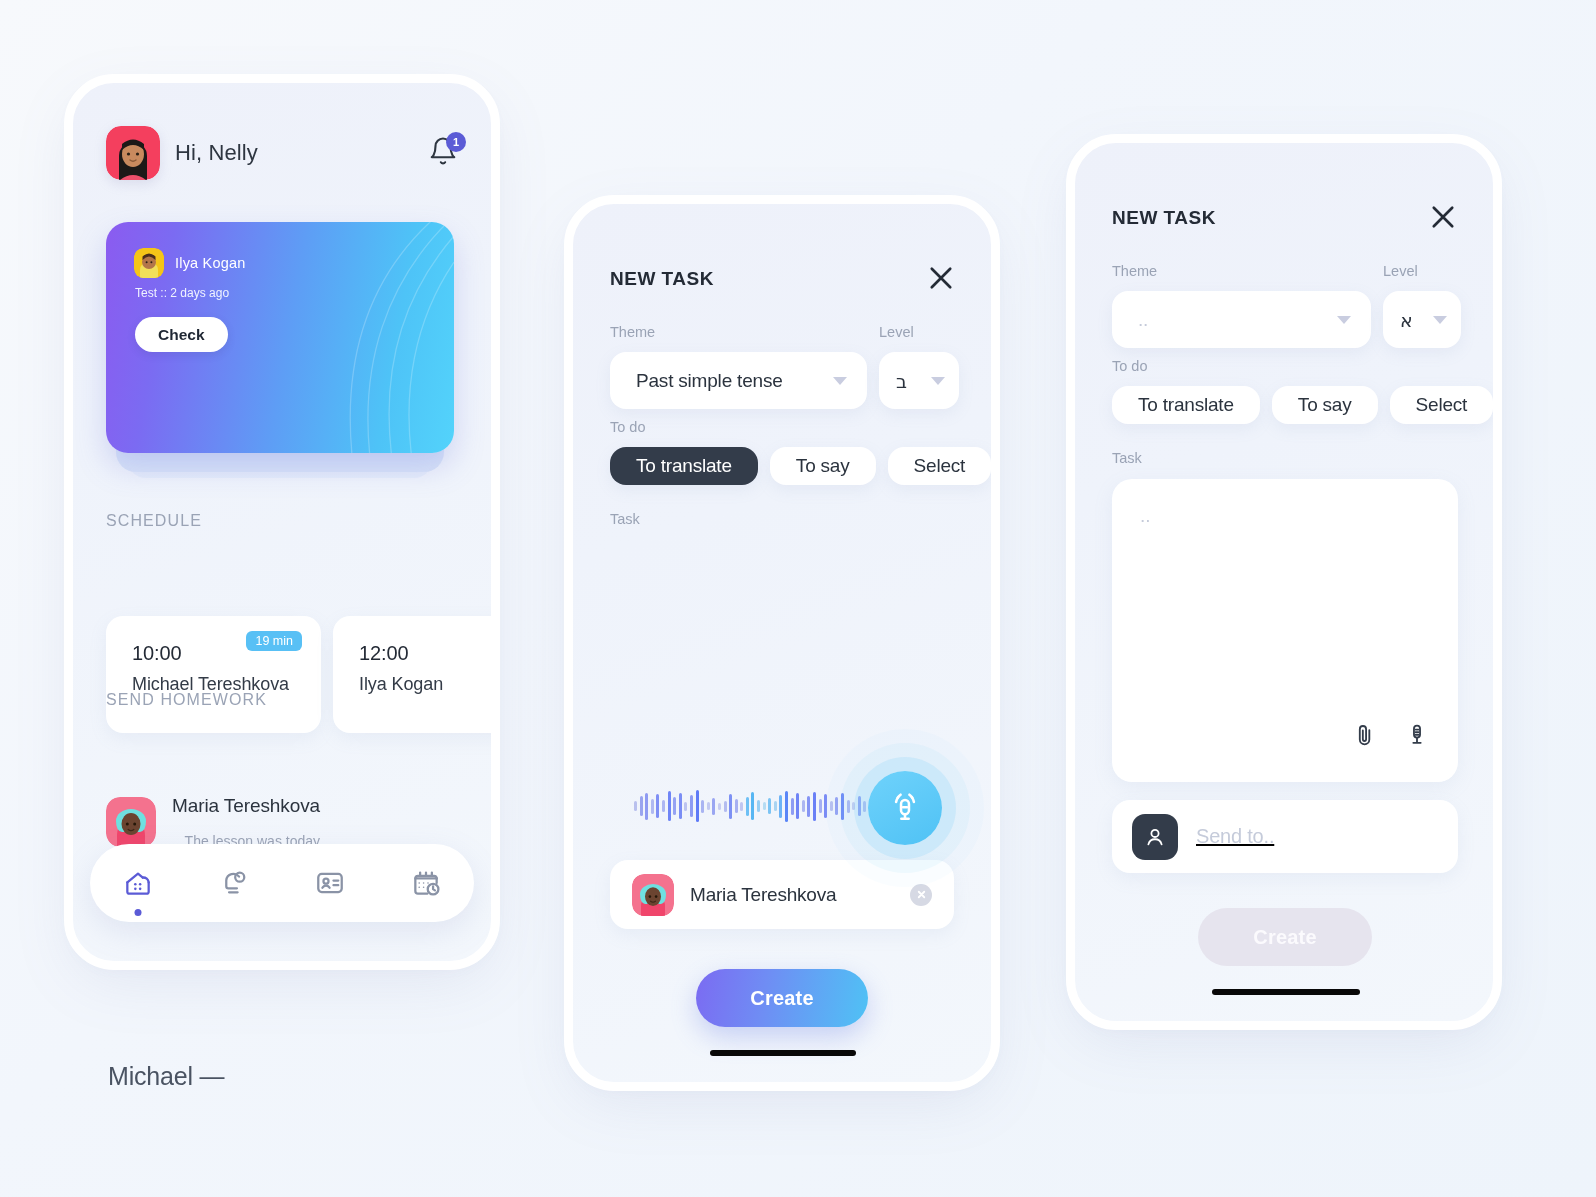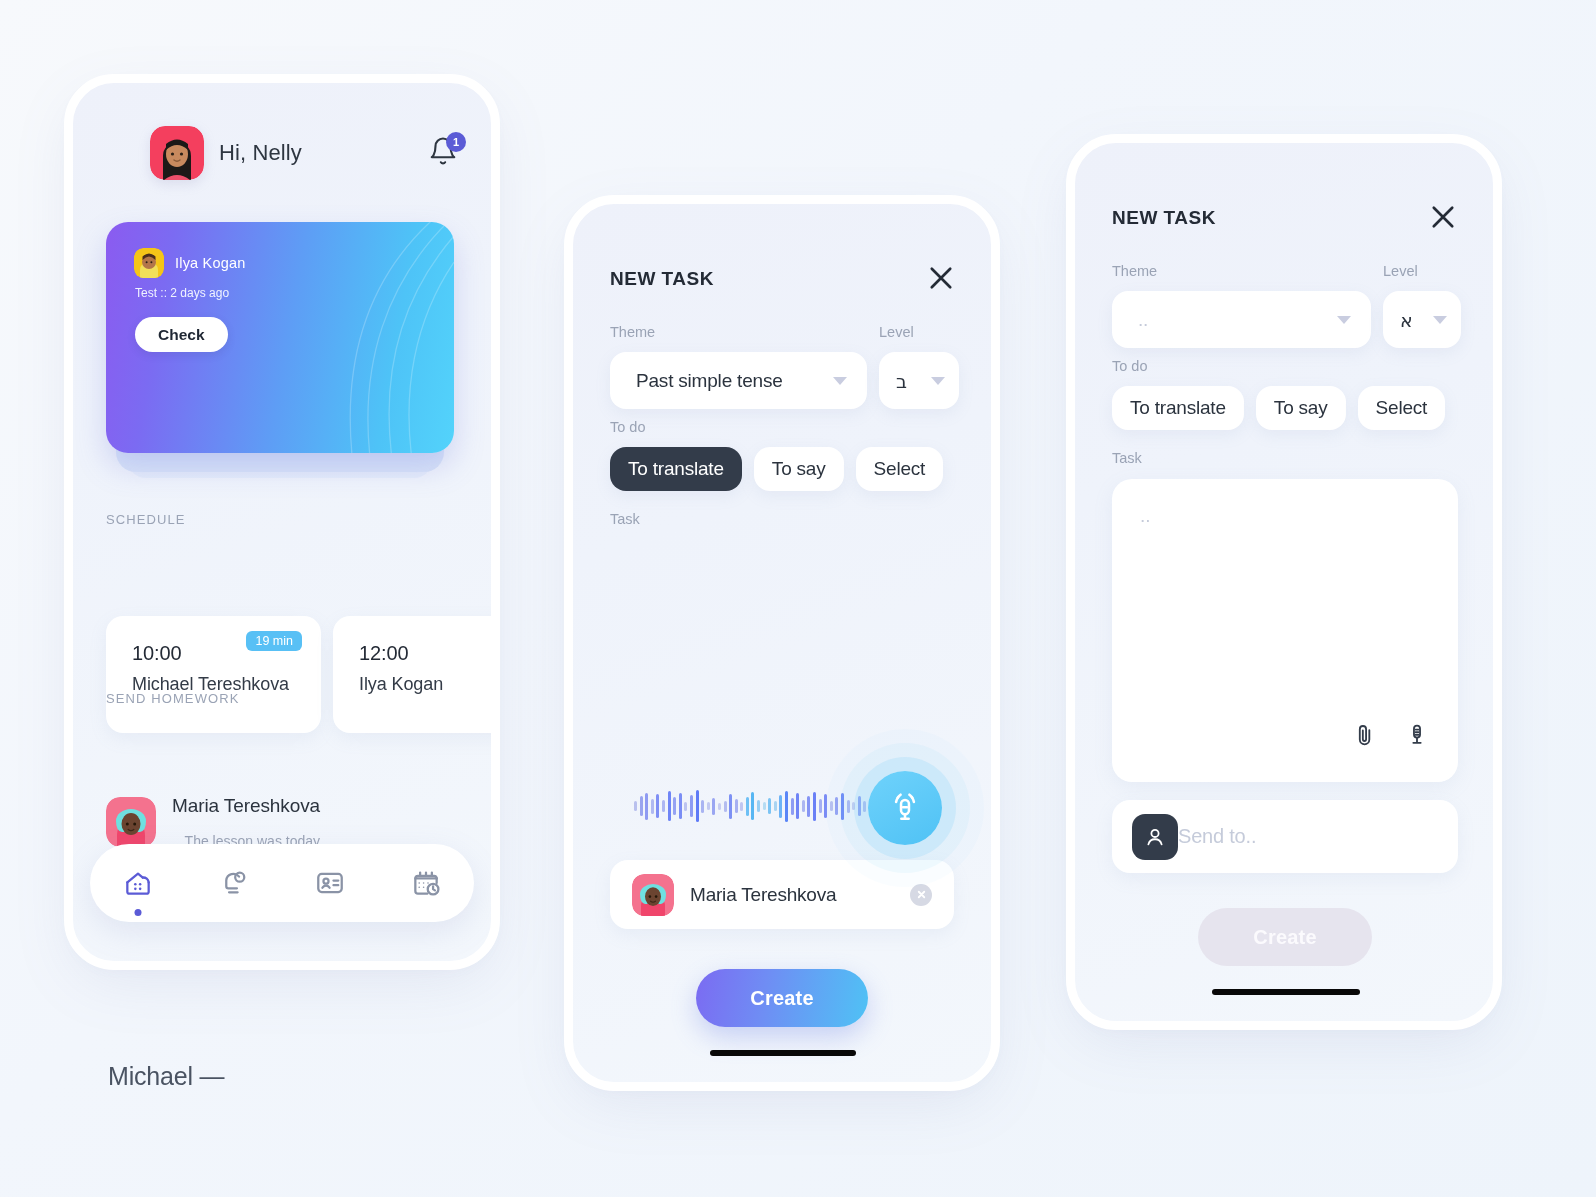--- a/index.html
+++ b/index.html
@@ -38,21 +38,21 @@
 
   #phone2 { left: 572px; top: 203px; width: 420px; height: 880px; }
   #phone2o{ left: 564px; top: 195px; width: 436px; height: 896px; }
 
   #phone3 { left: 1074px;top: 142px; width: 420px; height: 880px; }
   #phone3o{ left: 1066px;top: 134px; width: 436px; height: 896px; }
 
   
   .p1-header {
     position: absolute; left: 34px; top: 44px; right: 30px;
-    display: flex; align-items: center; gap: 15px; margin-left: 44px;
+    display: flex; align-items: center; gap: 15px;
   }
   .avatar {
     width: 54px; height: 54px; border-radius: 15px;
     overflow: hidden; flex: none;
     box-shadow: 0 4px 12px rgba(150,150,190,.22);
   }
   .greeting { font-size: 22px; color: #2e3641; font-weight: 400; letter-spacing: .1px; }
   .bell-wrap { margin-left: auto; position: relative; width: 34px; height: 34px; cursor: pointer; }
   .badge {
     position: absolute; right: -4px; top: -4px;
@@ -87,21 +87,21 @@
   .hero-btn {
     position: relative; margin: 17px 0 0 29px;
     display: inline-flex; align-items: center; justify-content: center;
     height: 35px; padding: 0 23px; border-radius: 18px;
     background: #fff; color: #1f2733; font-size: 15.5px; font-weight: 700;
     cursor: pointer; box-shadow: 0 3px 9px rgba(60,60,120,.14);
   }
 
   
   .sec-label {
-    position: absolute; font-size: 13px; letter-spacing: 1.1px;
+    position: absolute; font-size: 16px; letter-spacing: 1.1px;
     color: #9aa3b5; font-weight: 400;
   }
 
   .sched-row { position: absolute; left: 34px; top: 534px; display: flex; gap: 12px; }
   .sched-card {
     position: relative; width: 215px; height: 117px;
     background: #fff; border-radius: 17px; padding: 26px 0 0 26px;
     box-shadow: 0 6px 18px rgba(140,155,195,.10);
     flex: none;
   }
@@ -145,23 +145,23 @@
   .select-val { font-size: 19px; color: #2b333e; letter-spacing: -.2px; }
   .select-val.ph { color: #c5cbda; }
   .caret {
     width: 0; height: 0; margin-left: auto;
     border-left: 7.5px solid transparent; border-right: 7.5px solid transparent;
     border-top: 8px solid #c9cde0;
   }
 
   .chips { position: absolute; display: flex; gap: 12px; }
   .chip {
-    height: 44px; border-radius: 16px; background: #fff;
+    height: 38px; border-radius: 16px; background: #fff;
     display: flex; align-items: center; justify-content: center;
-    padding: 0 18px; font-size: 19px; color: #2b333e; white-space: nowrap;
+    padding: 0 26px; font-size: 19px; color: #2b333e; white-space: nowrap;
     cursor: pointer; flex: none; letter-spacing: -.2px;
     box-shadow: 0 5px 16px rgba(140,155,195,.11);
   }
   .chip.active { background: #333c4a; color: #fff; }
 
   .task-box {
     position: absolute; background: #fff; border-radius: 20px;
     box-shadow: 0 6px 20px rgba(140,155,195,.10);
     overflow: hidden;
   }
@@ -193,22 +193,23 @@
   .rec-av { width: 42px; height: 42px; border-radius: 12px; overflow: hidden; flex: none; }
   .rec-name { font-size: 19px; color: #2b333e; letter-spacing: -.2px; }
   .rec-x {
     margin-left: auto; width: 22px; height: 22px; border-radius: 50%;
     background: #d6d9e4; display: flex; align-items: center; justify-content: center;
     cursor: pointer;
   }
 
   .sendto {
     position: absolute; background: #fff; border-radius: 18px;
-    display: flex; align-items: center; gap: 0; padding: 0 20px;
+    display: flex; align-items: center; gap: 18px; padding: 0 20px;
     box-shadow: 0 6px 18px rgba(140,155,195,.10);
+    text-decoration: underline;
   }
   .sendto-ic {
     width: 46px; height: 46px; border-radius: 13px; background: #333c4a;
     display: flex; align-items: center; justify-content: center; flex: none;
   }
   .sendto-ph { font-size: 20px; color: #c5cbda; letter-spacing: -.2px; }
 
   .create-btn {
     position: absolute; height: 58px; border-radius: 29px;
     display: flex; align-items: center; justify-content: center;

